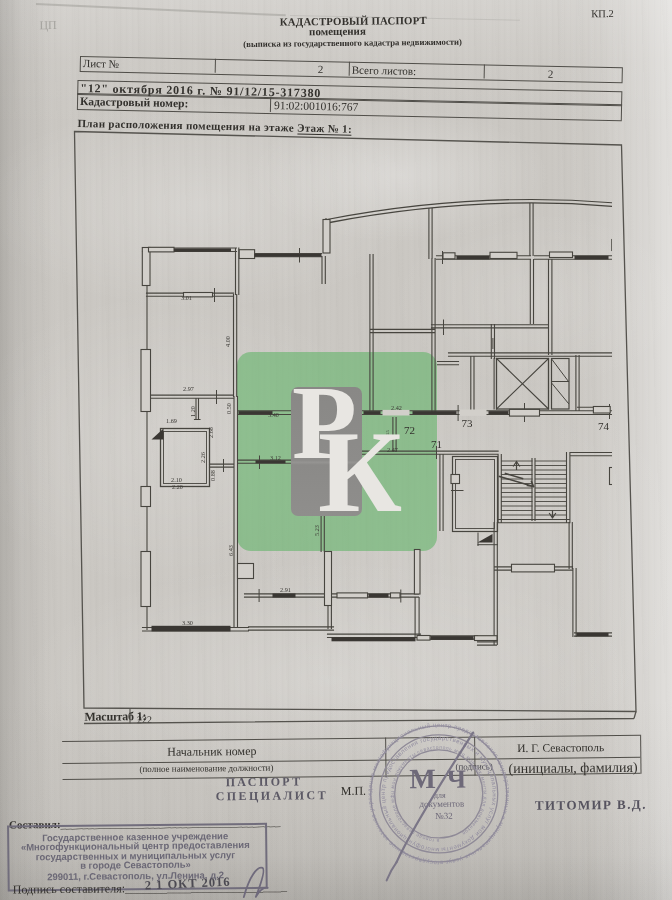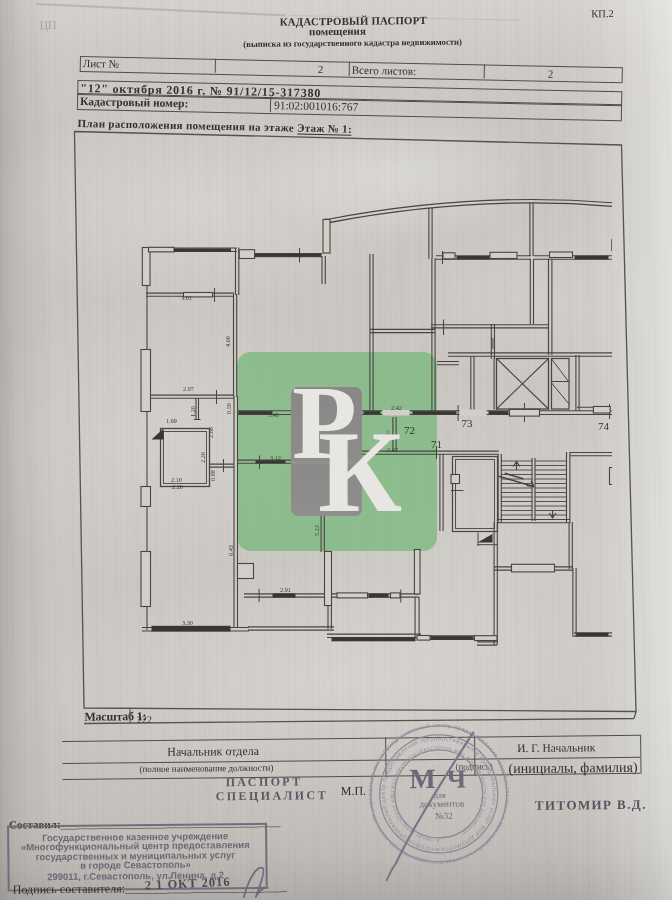--- a/index.html
+++ b/index.html
@@ -170,24 +170,24 @@
 
     <div class="t b" style="left:81.5px;top:708px;font-size:12px;letter-spacing:-0.2px;">Масштаб 1:</div>
     <div class="t" style="left:134px;top:712.5px;font-size:10px;">222</div>
 
     <div class="ln" style="left:59px;top:737.5px;width:578px;height:1.2px;"></div>
     <div class="ln" style="left:59px;top:759.5px;width:578px;height:1.2px;"></div>
     <div class="ln" style="left:59px;top:776px;width:578px;height:1.2px;"></div>
     <div class="ln" style="left:382px;top:737.5px;width:1.2px;height:39px;"></div>
     <div class="ln" style="left:471px;top:737.5px;width:1.2px;height:39px;"></div>
     <div class="ln" style="left:637px;top:737.5px;width:1.2px;height:39px;"></div>
-    <div class="t" style="left:164px;top:743.5px;font-size:12px;">Начальник отдела</div>
+    <div class="t" style="left:164px;top:743.5px;font-size:12px;">Начальник номер</div>
     <div class="t" style="left:136px;top:763px;font-size:9px;">(полное наименование должности)</div>
     <div class="t" style="left:404px;top:764px;font-size:9px;color:#4a4850;margin-left:48px;">(подпись)</div>
-    <div class="t" style="left:514px;top:744.5px;font-size:11.5px;">И. Г. Начальник</div>
+    <div class="t" style="left:514px;top:744.5px;font-size:11.5px;">И. Г. Севастополь</div>
     <div class="t" style="left:505px;top:763.5px;font-size:14px;">(инициалы, фамилия)</div>
 
     <div class="t b" style="left:222px;top:775px;font-size:12px;letter-spacing:2.4px;color:#5c5965;">ПАСПОРТ</div>
     <div class="t b" style="left:212px;top:789px;font-size:12px;letter-spacing:2.4px;color:#5c5965;">СПЕЦИАЛИСТ</div>
     <div class="t" style="left:337px;top:785px;font-size:12px;">М.П.</div>
     <div class="t b" style="left:531px;top:800.5px;font-size:13px;letter-spacing:1.4px;color:#56535f;">ТИТОМИР В.Д.</div>
 
     <div class="t b" style="left:5px;top:816px;font-size:11px;">Составил:<span style="font-weight:normal">________________________________________</span></div>
     <div style="position:absolute;left:3px;top:822px;width:256px;height:62px;border:2px solid #716d7c;"></div>
     <div class="stamp t" style="left:3px;top:829.5px;width:256px;text-align:center;font-size:9.5px;">Государственное казенное учреждение</div>

